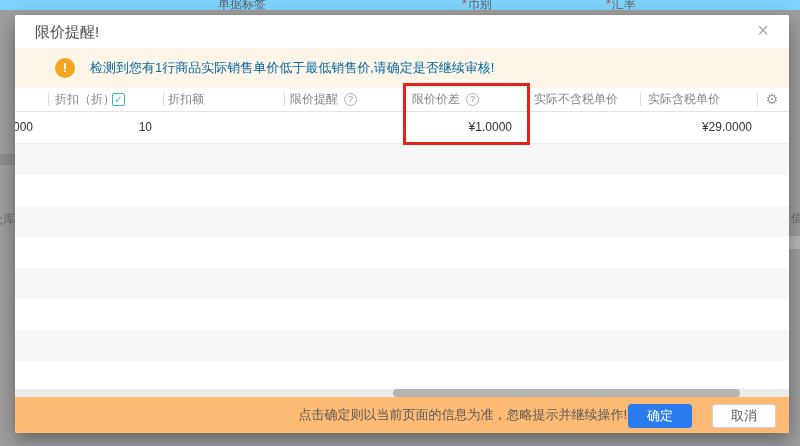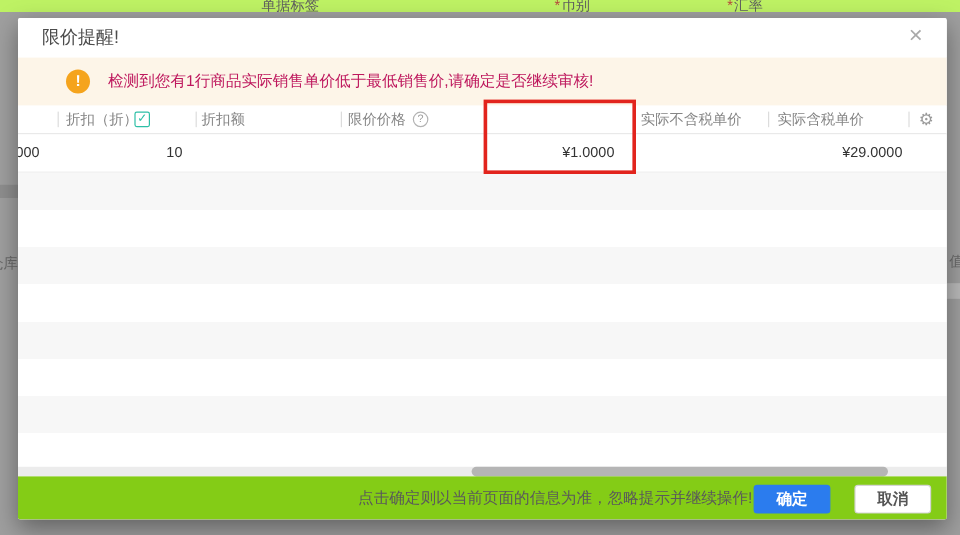--- a/index.html
+++ b/index.html
@@ -1,39 +1,39 @@
 <!DOCTYPE html>
 <html><head>
 <meta charset="utf-8">
 <style>
   * { box-sizing: border-box; }
   html,body { margin:0; padding:0; }
   body { font-family: "Liberation Sans","DejaVu Sans",sans-serif; }
   #stage { position:relative; width:800px; height:446px; background:#9f9f9f; overflow:hidden; }
 
   
-  .bg-top { position:absolute; left:0; top:0; width:800px; height:10px; background:#bef264; overflow:hidden; z-index:1; }
+  .bg-top { position:absolute; left:0; top:0; width:800px; height:10px; background:#7dd3fc; overflow:hidden; z-index:1; }
   .bg-label { position:absolute; top:-4px; font-size:12px; color:#5f5f5f; white-space:nowrap; }
   .bg-label .req { color:#b8453c; margin-right:1px; }
   .bg-frag { position:absolute; font-size:12px; color:#6a6a6a; z-index:1; white-space:nowrap; }
   .band { position:absolute; z-index:1; }
 
   
   .modal { position:absolute; left:15px; top:15px; width:774px; height:418px;
            background:#fff; border-radius:2px; box-shadow:0 7px 20px rgba(0,0,0,.38);
            overflow:hidden; z-index:2; }
 
   .m-header { position:absolute; left:0; top:0; width:100%; height:33px; background:#fff; }
   .m-title  { position:absolute; left:20px; top:0; line-height:33px; font-size:15px; color:#4c4c4c; }
   .m-close  { position:absolute; right:20px; top:5px; font-size:20px; line-height:20px; color:#a9a9a9; cursor:pointer; }
 
   .alert { position:absolute; left:0; top:33px; width:100%; height:40px; background:#fdf5e8; }
   .alert-icon { position:absolute; left:40px; top:10px; width:20px; height:20px; border-radius:50%;
                 background:#f5a41d; color:#fff; font-weight:bold; font-size:13px; text-align:center; line-height:20px; }
-  .alert-text { position:absolute; left:75px; top:0; line-height:40px; font-size:13px; color:#be185d; white-space:nowrap; }
+  .alert-text { position:absolute; left:75px; top:0; line-height:40px; font-size:13px; color:#0369a1; white-space:nowrap; }
 
   .thead { position:absolute; left:0; top:73px; width:100%; height:24px; background:#fff;
            border-bottom:1px solid #e4e4e4; font-size:12px; color:#858585; }
   .th { position:absolute; top:0; line-height:23px; white-space:nowrap; }
   .vd { position:absolute; top:5px; width:1px; height:13px; background:#dcdcdc; }
   .cb { position:absolute; left:97px; top:5px; width:13px; height:13px; border:1px solid #2dbfa6;
         border-radius:2px; color:#2dbfa6; font-size:10px; line-height:11px; text-align:center; cursor:pointer; }
   .help { display:inline-block; width:13px; height:13px; border:1px solid #b3b3b3; border-radius:50%;
           color:#9b9b9b; font-size:9px; line-height:11px; text-align:center; margin-left:6px; vertical-align:1px; cursor:pointer; }
   .gear { position:absolute; left:746px; top:0; width:22px; text-align:center; line-height:23px;
@@ -44,24 +44,24 @@
   .cell { position:absolute; top:0; line-height:31px; white-space:nowrap; text-align:right; }
   .c0 { left:-24px; width:42px; }
   .c1 { right:637px; } .c2 { right:402px; } .c3 { right:277px; } .c4 { right:156px; } .c5 { right:37px; }
 
   .stripes { position:absolute; left:0; top:129px; width:100%; height:245px;
              background:repeating-linear-gradient(180deg,#f7f7f7 0 31px,#ffffff 31px 62px); }
 
   .hscroll { position:absolute; left:0; top:374px; width:100%; height:8px; background:#ececec; }
   .hthumb  { position:absolute; left:378px; top:0; width:347px; height:8px; border-radius:4px; background:#b5b5b5; cursor:pointer; }
 
-  .m-footer { position:absolute; left:0; top:382px; width:100%; height:36px; background:#84cc16; }
+  .m-footer { position:absolute; left:0; top:382px; width:100%; height:36px; background:#fdba74; }
   .hint { position:absolute; right:162px; top:0; line-height:36px; font-size:13px; color:#5a5a5a; white-space:nowrap; }
   .btn { position:absolute; top:7px; width:64px; height:24px; border-radius:3px; font-size:13px;
-         line-height:22px; text-align:center; cursor:pointer;font-weight:bold; }
+         line-height:22px; text-align:center; cursor:pointer; }
   .btn-confirm { left:613px; background:#2b7cee; border:1px solid #2b7cee; color:#fff; }
   .btn-cancel  { left:697px; background:#fff; border:1px solid #d4d4d4; color:#555; }
 
   .redbox { position:absolute; left:388px; top:68px; width:127px; height:62px;
             border:3px solid #e2241d; z-index:5; pointer-events:none; }
 </style>
 </head>
 <body>
 
 <div id="stage">
@@ -91,21 +91,22 @@
     <div class="thead">
       <span class="vd" style="left:33px"></span>
       <span class="vd" style="left:148px"></span>
       <span class="vd" style="left:269px"></span>
       <span class="vd" style="left:625px"></span>
       <span class="vd" style="left:742px"></span>
 
       <span class="th" style="left:40px">折扣（折）</span>
       <span class="cb">✓</span>
       <span class="th" style="left:153px">折扣额</span>
-      <span class="th" style="left:275px"><span>限价价格</span><span class="help">?</span></span>
+      <span class="th" style="left:275px"><span>限价提醒</span><span class="help">?</span></span>
+      <span class="th" style="left:397px"><span>限价价差</span><span class="help">?</span></span>
       <span class="th" style="left:633px">实际含税单价</span>
       <span class="th" style="left:519px">实际不含税单价</span>
       <span class="gear">⚙</span>
     </div>
 
     <div class="drow">
       <span class="cell c0">0000</span>
       <span class="cell c1">10</span>
       <span class="cell c3">¥1.0000</span>
       <span class="cell c5">¥29.0000</span>

